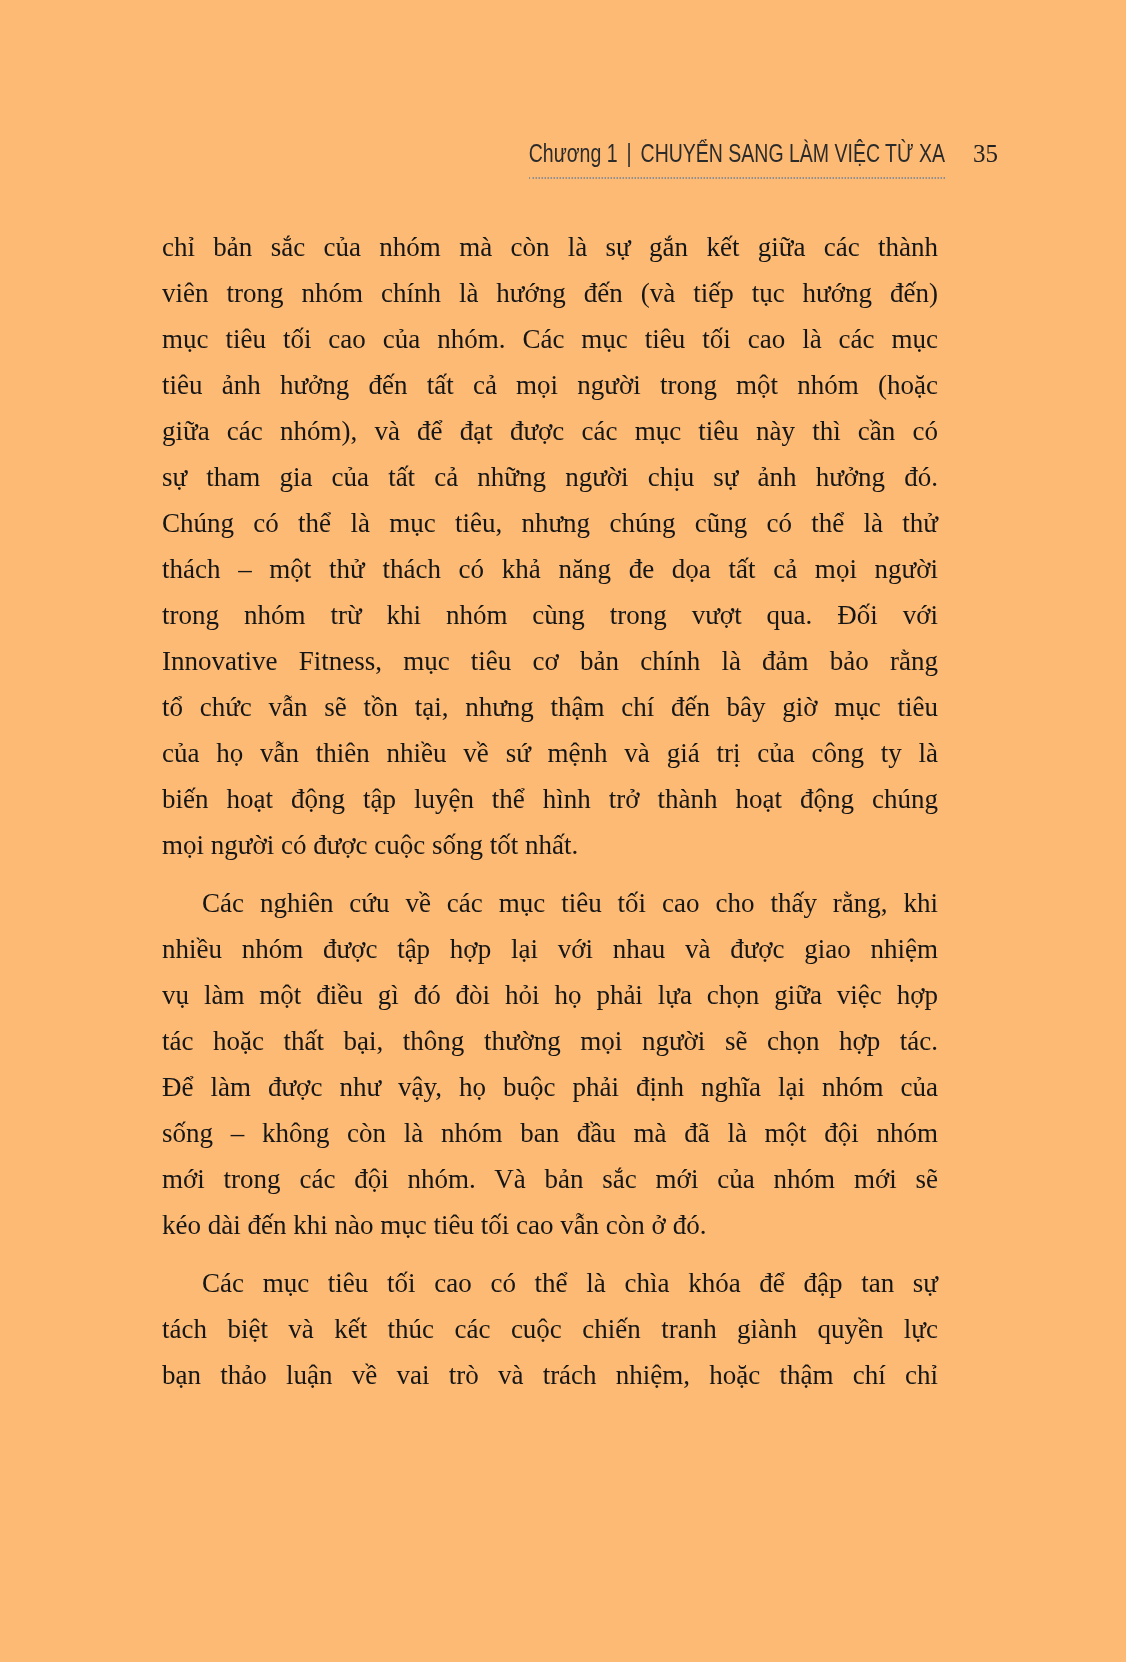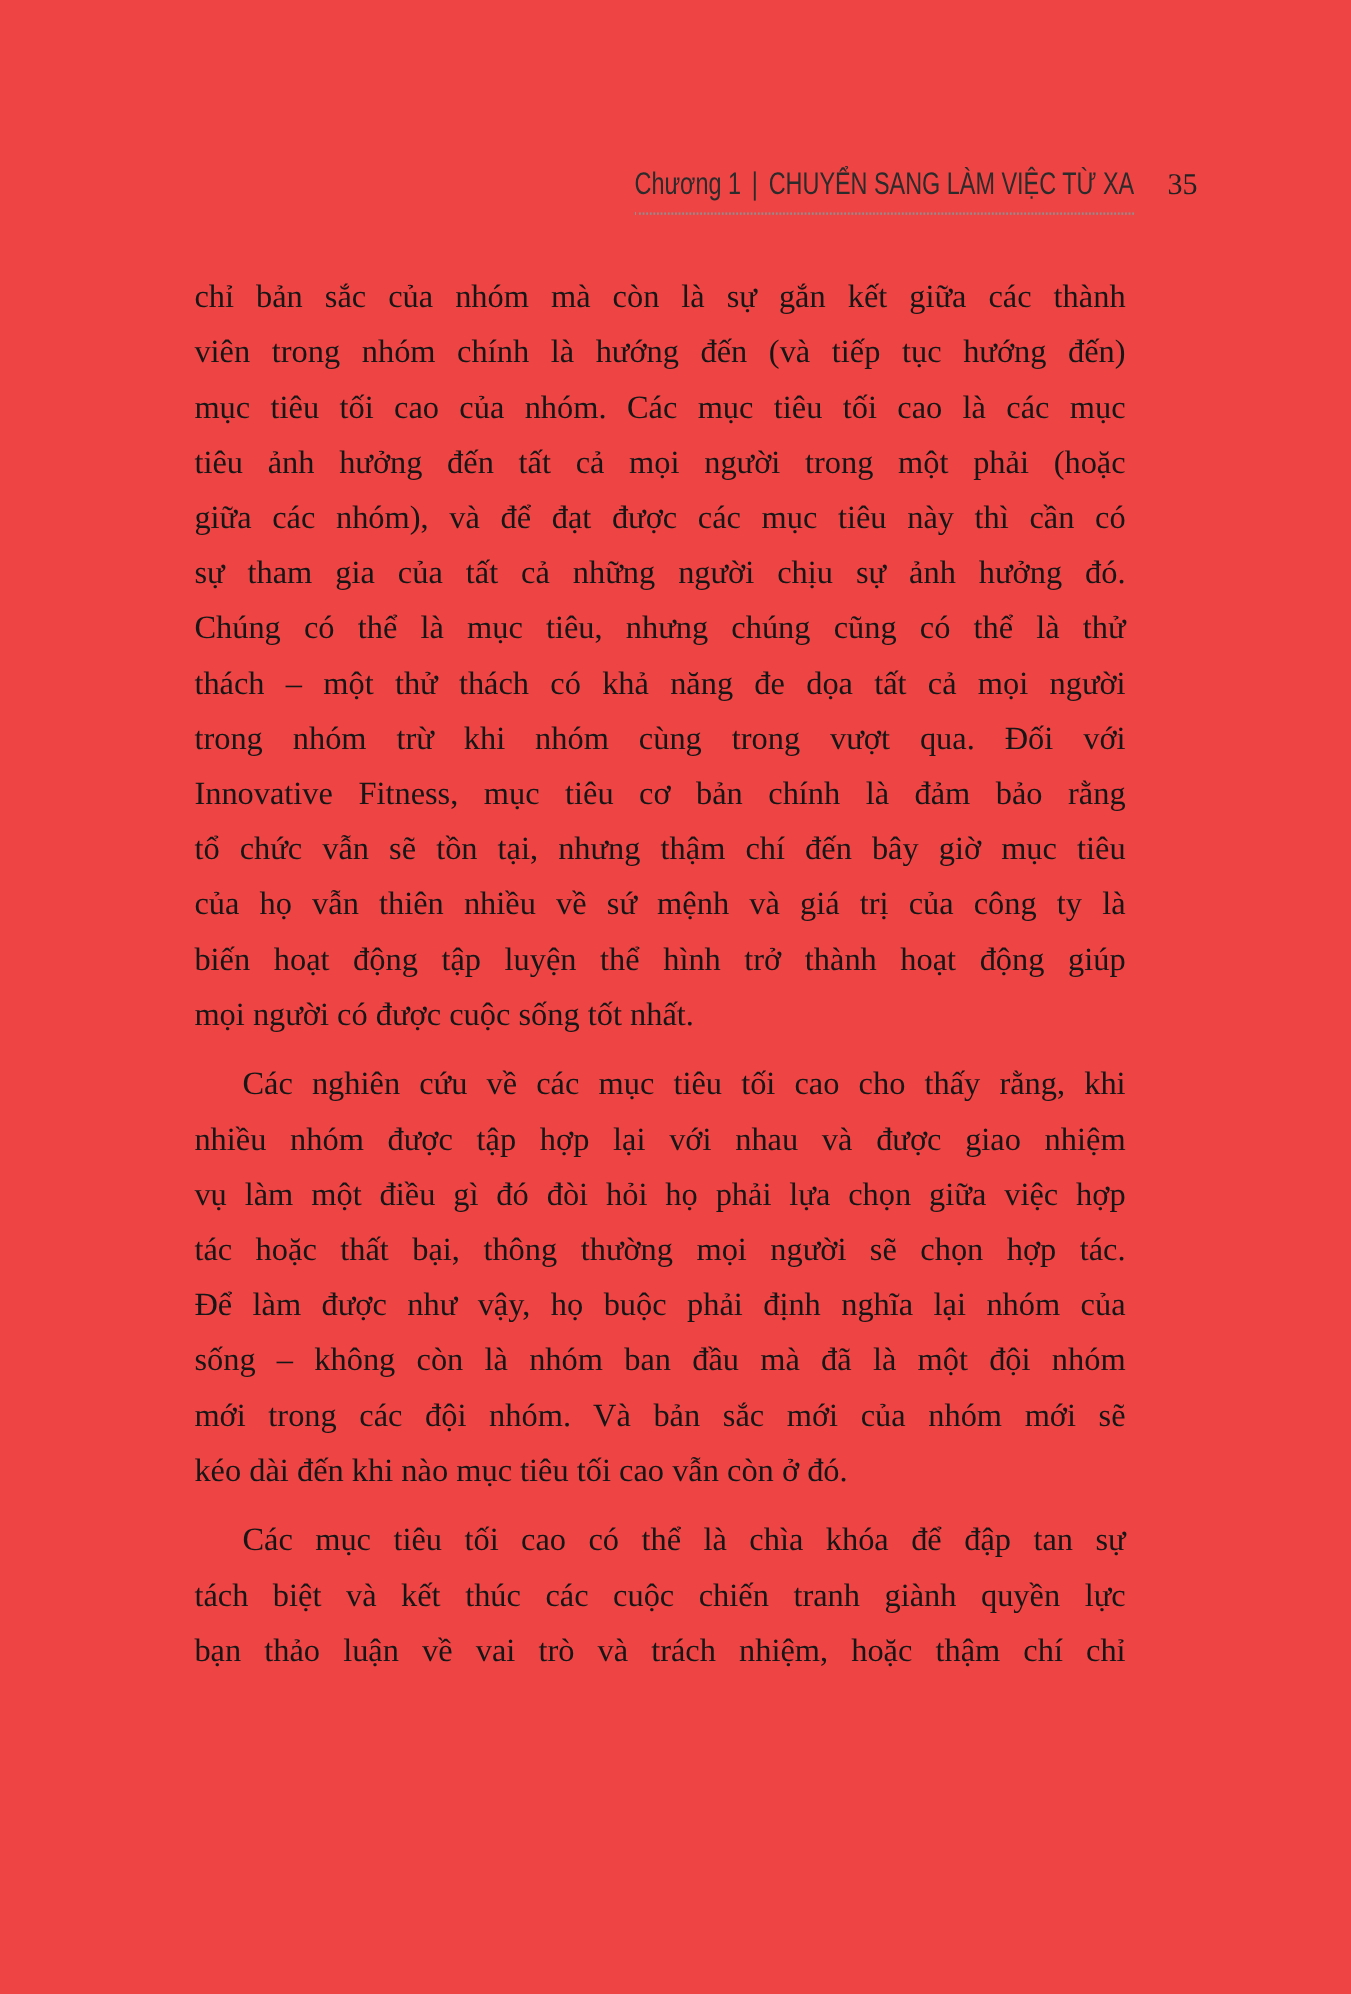--- a/index.html
+++ b/index.html
@@ -6,21 +6,21 @@
   body {
     width: 1126px; height: 1662px;
     background: #ffffff;
     font-family: "Liberation Serif", serif;
     color: #161616;
     overflow: hidden;
   }
   .page {
     position: relative;
     width: 1126px; height: 1662px;
-    background: #ef4444;
+    background: #fdba74;
   }
   .running-header {
     position: absolute;
     top: 138px; left: 150px; width: 848px;
     display: flex;
     justify-content: flex-end;
     align-items: baseline;
     white-space: nowrap;
   }
   .chapter-heading {
@@ -67,30 +67,30 @@
       <span>Chương 1</span><span class="hd-sep">|</span><span>CHUYỂN SANG LÀM VIỆC TỪ XA</span>
     </span>
     <span class="page-number">35</span>
   </div>
 
   <div class="page-body">
       <div class="paragraph">
         <div class="line">chỉ bản sắc của nhóm mà còn là sự gắn kết giữa các thành</div>
         <div class="line">viên trong nhóm chính là hướng đến (và tiếp tục hướng đến)</div>
         <div class="line">mục tiêu tối cao của nhóm. Các mục tiêu tối cao là các mục</div>
-        <div class="line">tiêu ảnh hưởng đến tất cả mọi người trong một phải (hoặc</div>
+        <div class="line">tiêu ảnh hưởng đến tất cả mọi người trong một nhóm (hoặc</div>
         <div class="line">giữa các nhóm), và để đạt được các mục tiêu này thì cần có</div>
         <div class="line">sự tham gia của tất cả những người chịu sự ảnh hưởng đó.</div>
         <div class="line">Chúng có thể là mục tiêu, nhưng chúng cũng có thể là thử</div>
         <div class="line">thách – một thử thách có khả năng đe dọa tất cả mọi người</div>
         <div class="line">trong nhóm trừ khi nhóm cùng trong vượt qua. Đối với</div>
         <div class="line">Innovative Fitness, mục tiêu cơ bản chính là đảm bảo rằng</div>
         <div class="line">tổ chức vẫn sẽ tồn tại, nhưng thậm chí đến bây giờ mục tiêu</div>
         <div class="line">của họ vẫn thiên nhiều về sứ mệnh và giá trị của công ty là</div>
-        <div class="line">biến hoạt động tập luyện thể hình trở thành hoạt động giúp</div>
+        <div class="line">biến hoạt động tập luyện thể hình trở thành hoạt động chúng</div>
         <div class="line lastline">mọi người có được cuộc sống tốt nhất.</div>
       </div>
       <div class="paragraph">
         <div class="line indent">Các nghiên cứu về các mục tiêu tối cao cho thấy rằng, khi</div>
         <div class="line">nhiều nhóm được tập hợp lại với nhau và được giao nhiệm</div>
         <div class="line">vụ làm một điều gì đó đòi hỏi họ phải lựa chọn giữa việc hợp</div>
         <div class="line">tác hoặc thất bại, thông thường mọi người sẽ chọn hợp tác.</div>
         <div class="line">Để làm được như vậy, họ buộc phải định nghĩa lại nhóm của</div>
         <div class="line">sống – không còn là nhóm ban đầu mà đã là một đội nhóm</div>
         <div class="line">mới trong các đội nhóm. Và bản sắc mới của nhóm mới sẽ</div>

